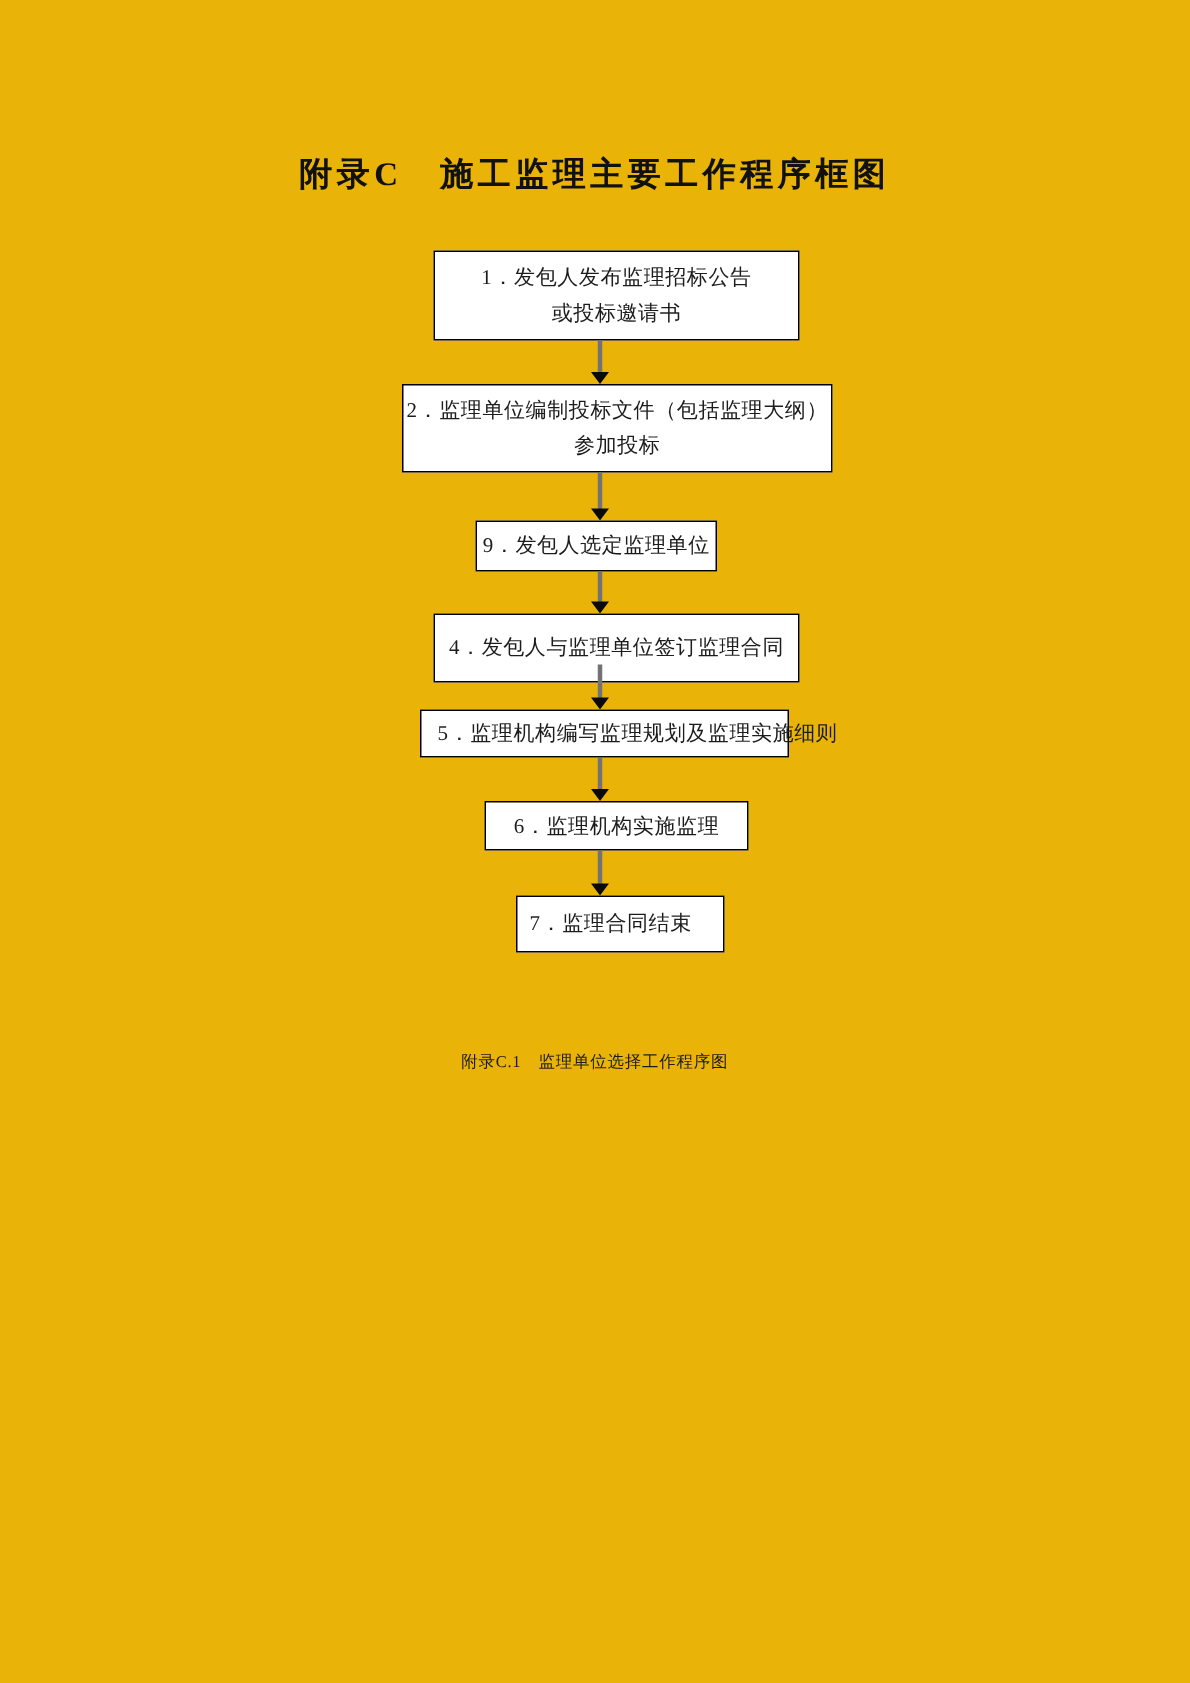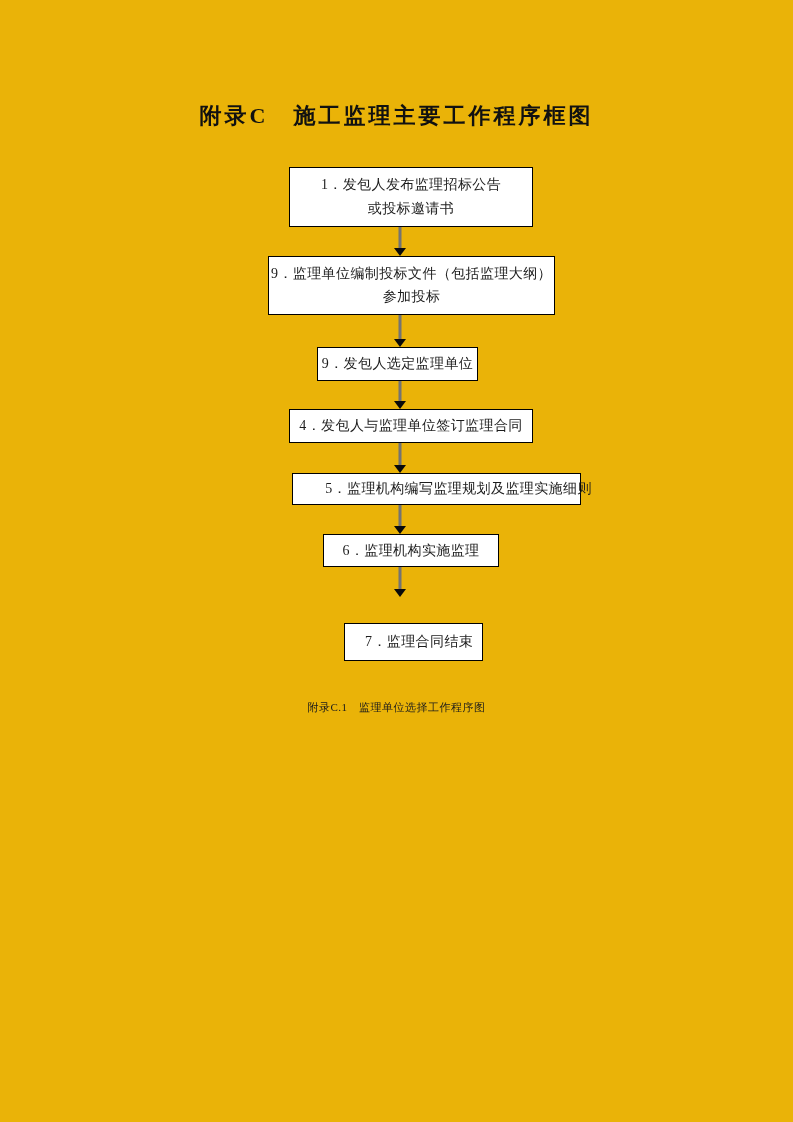--- a/index.html
+++ b/index.html
@@ -43,25 +43,25 @@
   .box .line { white-space: nowrap; }
   .box.two {
     flex-direction: column;
     justify-content: space-evenly;
     padding: 3px 0;
   }
   
   .b1 { left: 289px; top: 167px; width: 244px; height: 60px; }
   .b2 { left: 268px; top: 256px; width: 287px; height: 59px; }
   .b3 { left: 317px; top: 347px; width: 161px; height: 34px; }
-  .b4 { left: 289px; top: 409px; width: 244px; height: 34px; }
-  .b5 { left: 292px; top: 473px; width: 289px; height: 32px; padding-left: 44px; }
+  .b4 { left: 289px; top: 409px; width: 244px; height: 46px; }
+  .b5 { left: 280px; top: 473px; width: 246px; height: 32px; padding-left: 44px; }
   .b6 { left: 323px; top: 534px; width: 176px; height: 33px; }
   .b7 { left: 344px; top: 597px; width: 139px; height: 38px;
-        justify-content: flex-start; padding-left: 20px; text-align: left; margin-top: 26px; }
+        justify-content: flex-start; padding-left: 8px; text-align: left; }
   
   .arrow { position: absolute; left: 393px; width: 14px; }
   .a1 { top: 227px; height: 29px; }
   .a2 { top: 315px; height: 32px; }
   .a3 { top: 381px; height: 28px; }
   .a4 { top: 443px; height: 30px; }
   .a5 { top: 505px; height: 29px; }
   .a6 { top: 567px; height: 30px; }
   .arrow .shaft {
     position: absolute;
@@ -108,21 +108,21 @@
       <div class="line">1．发包人发布监理招标公告</div>
       <div class="line">或投标邀请书</div>
     </div>
 
     <div class="arrow a1">
       <div class="shaft"></div>
       <div class="head"></div>
     </div>
 
     <div class="box two b2">
-      <div class="line">9．监理单位编制投标文件（包括监理大纲）</div>
+      <div class="line">2．监理单位编制投标文件（包括监理大纲）</div>
       <div class="line">参加投标</div>
     </div>
 
     <div class="arrow a2">
       <div class="shaft"></div>
       <div class="head"></div>
     </div>
 
     <div class="box b3">
       <div class="line">9．发包人选定监理单位</div>

